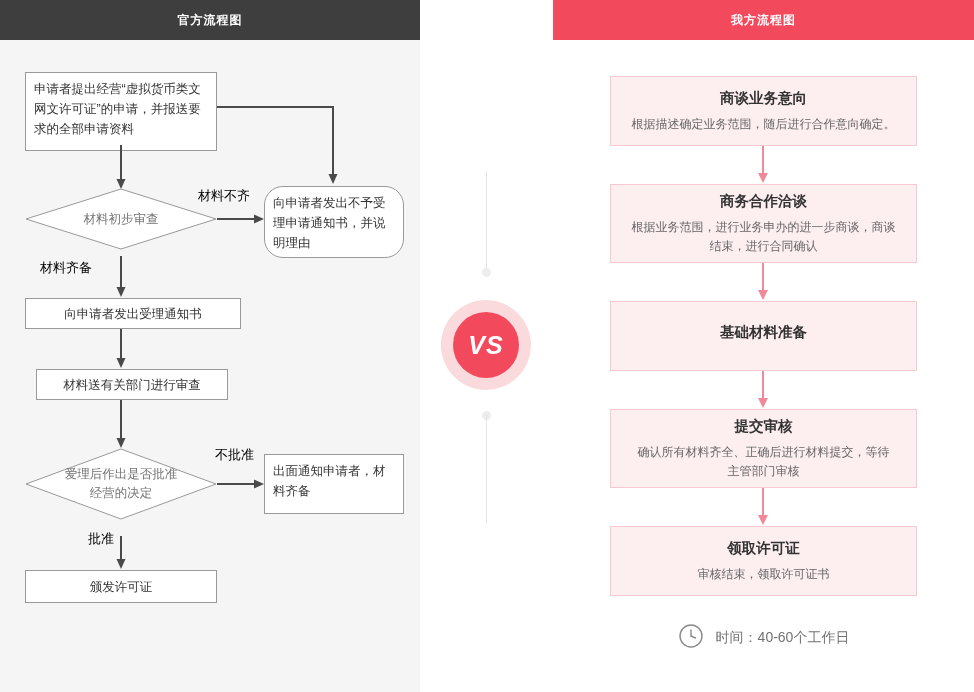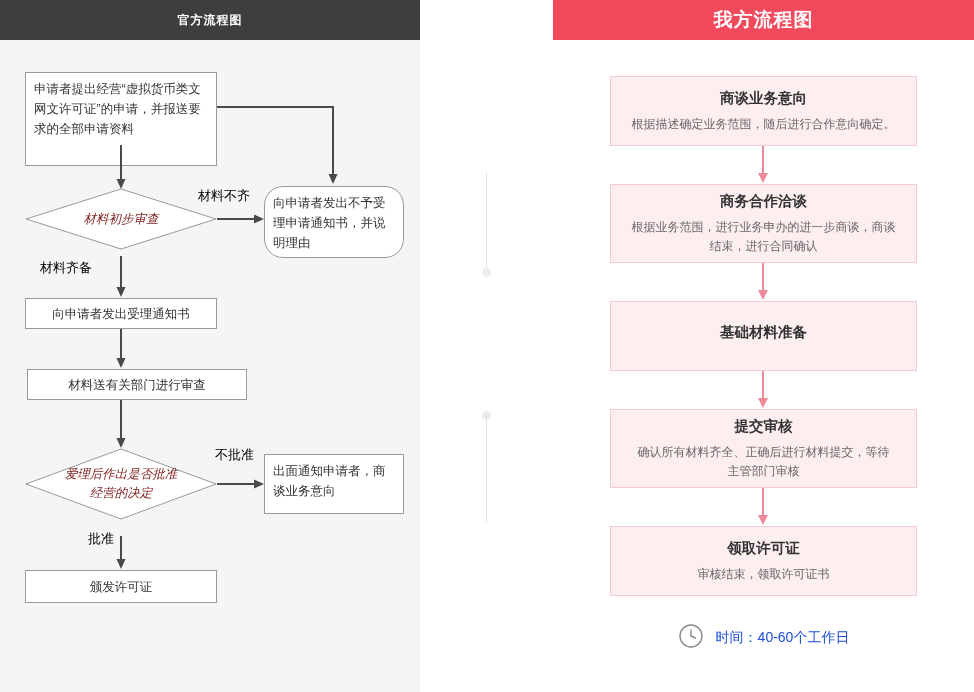--- a/index.html
+++ b/index.html
@@ -26,21 +26,21 @@
     position:absolute;background:#ffffff;border:1px solid #999999;
     box-sizing:border-box;color:#333333;font-size:12.5px;line-height:20px;
     padding:6px 8px;
   }
   .lbox.center{display:flex;align-items:center;justify-content:center;text-align:center;}
   .diamond-wrap{position:absolute;}
   .diamond-wrap svg{display:block;}
   .diamond-label{
     position:absolute;left:0;top:0;width:100%;height:100%;
     display:flex;align-items:center;justify-content:center;
-    font-size:12.5px;color:#7f1d1d;text-align:center;font-style:italic;
+    font-size:12.5px;color:#737373;text-align:center;
   }
   .edge-label{
     position:absolute;font-size:13px;color:#000000;white-space:nowrap;
   }
   .arrow{position:absolute;}
   .arrow svg{display:block;overflow:visible;}
 
   
   #middle{
     position:absolute;left:420px;top:0;width:133px;height:692px;background:#ffffff;
@@ -66,48 +66,48 @@
     display:flex;align-items:center;justify-content:center;
     color:#ffffff;font-size:25px;font-weight:bold;font-style:italic;letter-spacing:1px;
   }
 
   
   #right-panel{
     position:absolute;left:553px;top:0;width:421px;height:692px;background:#ffffff;
   }
   #right-header{
     position:absolute;left:0;top:0;width:421px;height:40px;
-    background:#f2495c;color:#ffffff;font-size:19px;font-weight:bold;
+    background:#f2495c;color:#ffffff;font-size:12px;font-weight:bold;
     display:flex;align-items:center;justify-content:center;letter-spacing:1px;
   }
   .rcard{
     position:absolute;left:57px;width:307px;
     background:#fdeef0;border:1px solid #f7c9d0;box-sizing:border-box;
     display:flex;flex-direction:column;align-items:center;justify-content:center;
     text-align:center;
   }
   .rcard .rtitle{font-size:14.5px;color:#333333;font-weight:bold;margin-bottom:7px;}
   .rcard .rdesc{font-size:12px;color:#666666;line-height:19px;}
   .rarrow{position:absolute;left:202px;}
   .rarrow svg{display:block;overflow:visible;}
   #time-row{
     position:absolute;left:0;top:618px;width:421px;height:40px;
     display:flex;align-items:center;justify-content:center;gap:12px;
   }
-  #time-text{font-size:14px;color:#1d4ed8;}
+  #time-text{font-size:14px;color:#737373;}
   .clock{display:block;}
 </style>
 </head>
 <body>
 
 <div id="left-panel">
 
   <div id="left-header">官方流程图</div>
 
-  <div class="lbox" style="left:25px;top:72px;width:192px;height:94px;">申请者提出经营“虚拟货币类文网文许可证”的申请，并报送要求的全部申请资料</div>
+  <div class="lbox" style="left:25px;top:72px;width:192px;height:79px;">申请者提出经营“虚拟货币类文网文许可证”的申请，并报送要求的全部申请资料</div>
 
   <div class="arrow" style="left:114px;top:145px;">
     <svg width="14" height="45">
         <line x1="7" y1="0" x2="7" y2="34" stroke="#4a4a4a" stroke-width="2"></line>
         <polygon points="7,44 2.5,34 11.5,34" fill="#4a4a4a"></polygon>
       </svg>
   </div>
 
   <div class="arrow" style="left:217px;top:104px;">
     <svg width="130" height="82">
@@ -136,30 +136,30 @@
 
   <div class="edge-label" style="left:40px;top:259px;">材料齐备</div>
 
   <div class="arrow" style="left:114px;top:256px;">
     <svg width="14" height="42">
         <line x1="7" y1="0" x2="7" y2="31" stroke="#4a4a4a" stroke-width="2"></line>
         <polygon points="7,41 2.5,31 11.5,31" fill="#4a4a4a"></polygon>
       </svg>
   </div>
 
-  <div class="lbox center" style="left:25px;top:298px;width:192px;height:31px;text-align:right;">向申请者发出受理通知书</div>
+  <div class="lbox center" style="left:25px;top:298px;width:216px;height:31px;text-align:right;">向申请者发出受理通知书</div>
 
   <div class="arrow" style="left:114px;top:329px;">
     <svg width="14" height="40">
         <line x1="7" y1="0" x2="7" y2="29" stroke="#4a4a4a" stroke-width="2"></line>
         <polygon points="7,39 2.5,29 11.5,29" fill="#4a4a4a"></polygon>
       </svg>
   </div>
 
-  <div class="lbox center" style="left:27px;top:369px;width:220px;height:31px;">材料送有关部门进行审查</div>
+  <div class="lbox center" style="left:36px;top:369px;width:192px;height:31px;">材料送有关部门进行审查</div>
 
   <div class="arrow" style="left:114px;top:400px;">
     <svg width="14" height="49">
         <line x1="7" y1="0" x2="7" y2="38" stroke="#4a4a4a" stroke-width="2"></line>
         <polygon points="7,48 2.5,38 11.5,38" fill="#4a4a4a"></polygon>
       </svg>
   </div>
 
   <div class="diamond-wrap" style="left:25px;top:448px;width:192px;height:72px;">
     <svg width="192" height="72">
@@ -170,37 +170,40 @@
 
   <div class="edge-label" style="left:215px;top:446px;">不批准</div>
 
   <div class="arrow" style="left:217px;top:477px;">
     <svg width="48" height="14">
         <line x1="0" y1="7" x2="37" y2="7" stroke="#4a4a4a" stroke-width="2"></line>
         <polygon points="47,7 37,2.5 37,11.5" fill="#4a4a4a"></polygon>
       </svg>
   </div>
 
-  <div class="lbox" style="left:264px;top:454px;width:140px;height:60px;">出面通知申请者，商谈业务意向</div>
+  <div class="lbox" style="left:264px;top:454px;width:140px;height:60px;">出面通知申请者，材料齐备</div>
 
   <div class="edge-label" style="left:88px;top:530px;">批准</div>
 
   <div class="arrow" style="left:114px;top:526px;">
     <svg width="14" height="44">
         <line x1="7" y1="10" x2="7" y2="33" stroke="#4a4a4a" stroke-width="2"></line>
         <polygon points="7,43 2.5,33 11.5,33" fill="#4a4a4a"></polygon>
       </svg>
   </div>
 
   <div class="lbox center" style="left:25px;top:570px;width:192px;height:33px;">颁发许可证</div>
 </div>
 
 <div id="middle">
   <div id="vs-line-top"></div>
   <div id="vs-dot-top"></div>
+  <div id="vs-outer">
+    <div id="vs-inner">VS</div>
+  </div>
   <div id="vs-dot-bot"></div>
   <div id="vs-line-bot"></div>
 </div>
 
 <div id="right-panel">
   <div id="right-header">我方流程图</div>
 
   <div class="rcard" style="top:76px;height:70px;">
     <div class="rtitle">商谈业务意向</div>
     <div class="rdesc">根据描述确定业务范围，随后进行合作意向确定。</div>

